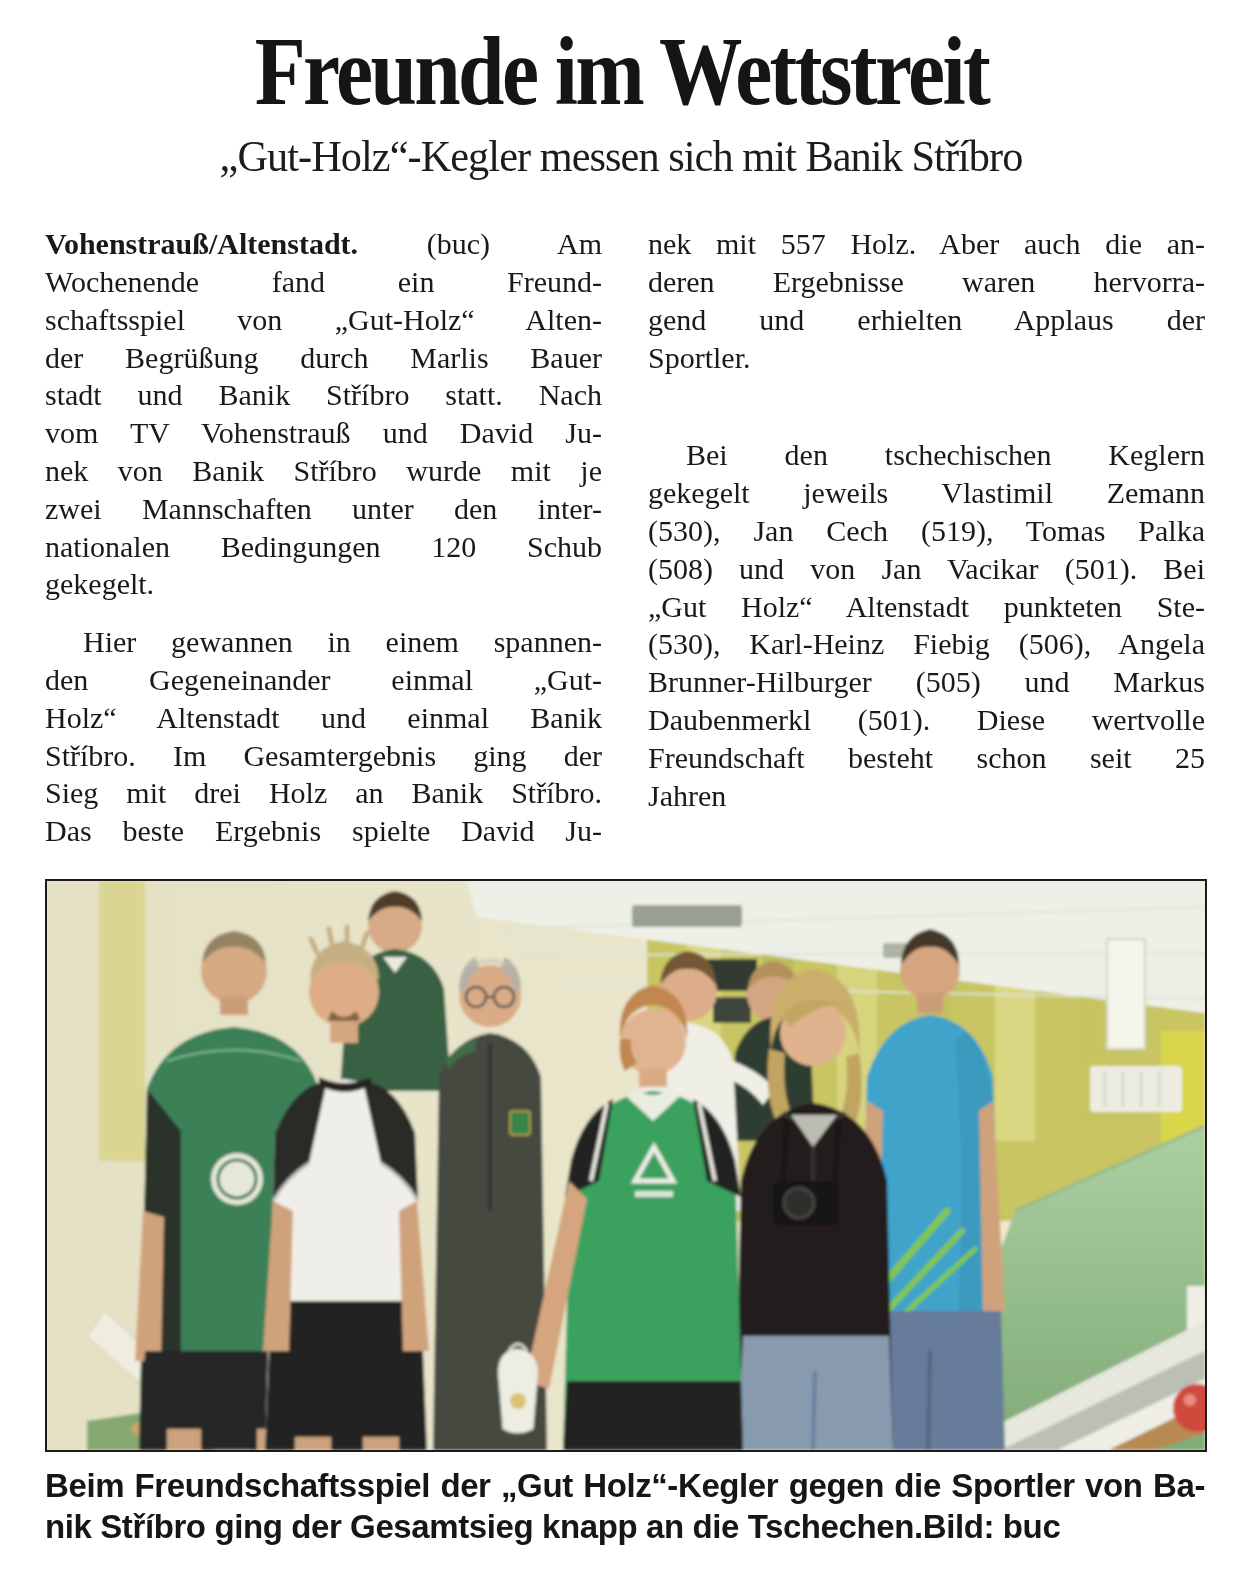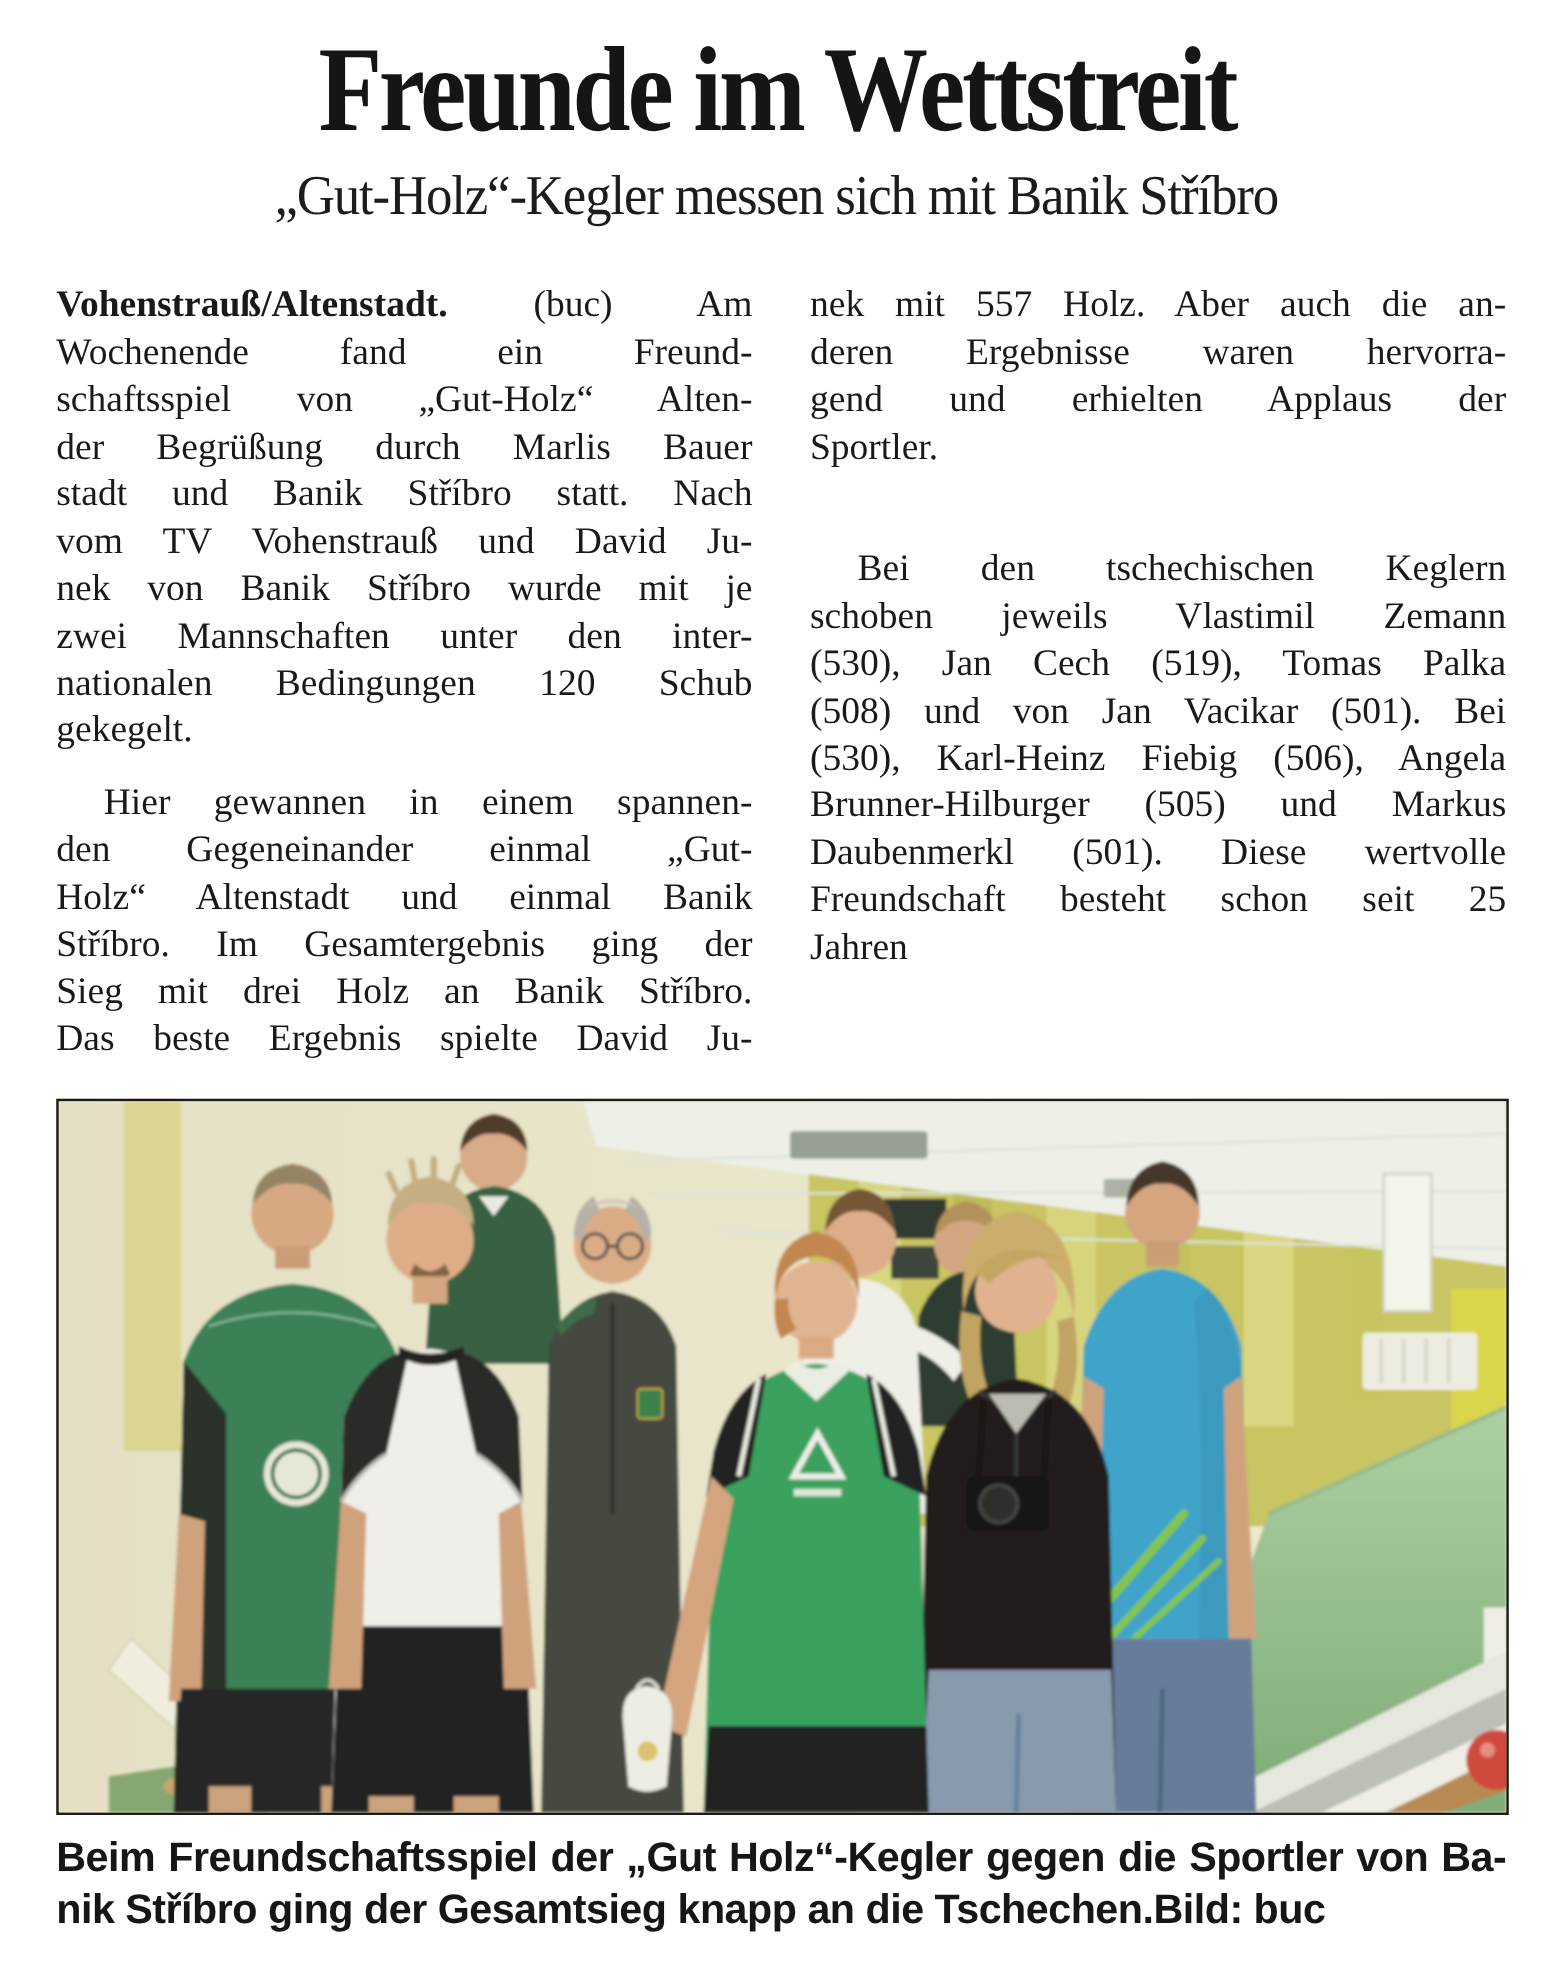--- a/index.html
+++ b/index.html
@@ -94,23 +94,24 @@
       <div class="ln">Stříbro. Im Gesamtergebnis ging der</div>
       <div class="ln">Sieg mit drei Holz an Banik Stříbro.</div>
       <div class="ln">Das beste Ergebnis spielte David Ju-</div>
     </div>
     <div class="col">
       <div class="ln">nek mit 557 Holz. Aber auch die an-</div>
       <div class="ln">deren Ergebnisse waren hervorra-</div>
       <div class="ln">gend und erhielten Applaus der</div>
       <div class="ln last">Sportler.</div>
       <div class="ln ind g2">Bei den tschechischen Keglern</div>
-      <div class="ln">schoben jeweils Vlastimil Zemann</div>
+      <div class="ln">gekegelt jeweils Vlastimil Zemann</div>
       <div class="ln">(530), Jan Cech (519), Tomas Palka</div>
       <div class="ln">(508) und von Jan Vacikar (501). Bei</div>
+      <div class="ln">„Gut Holz“ Altenstadt punkteten Ste-</div>
       <div class="ln">(530), Karl-Heinz Fiebig (506), Angela</div>
       <div class="ln">Brunner-Hilburger (505) und Markus</div>
       <div class="ln">Daubenmerkl (501). Diese wertvolle</div>
       <div class="ln">Freundschaft besteht schon seit 25</div>
       <div class="ln last">Jahren</div>
     </div>
   </section>
 
   <figure class="photo">
     <svg viewBox="0 0 1158 569" role="img" aria-label="Gruppenfoto der Kegler auf der Kegelbahn">

